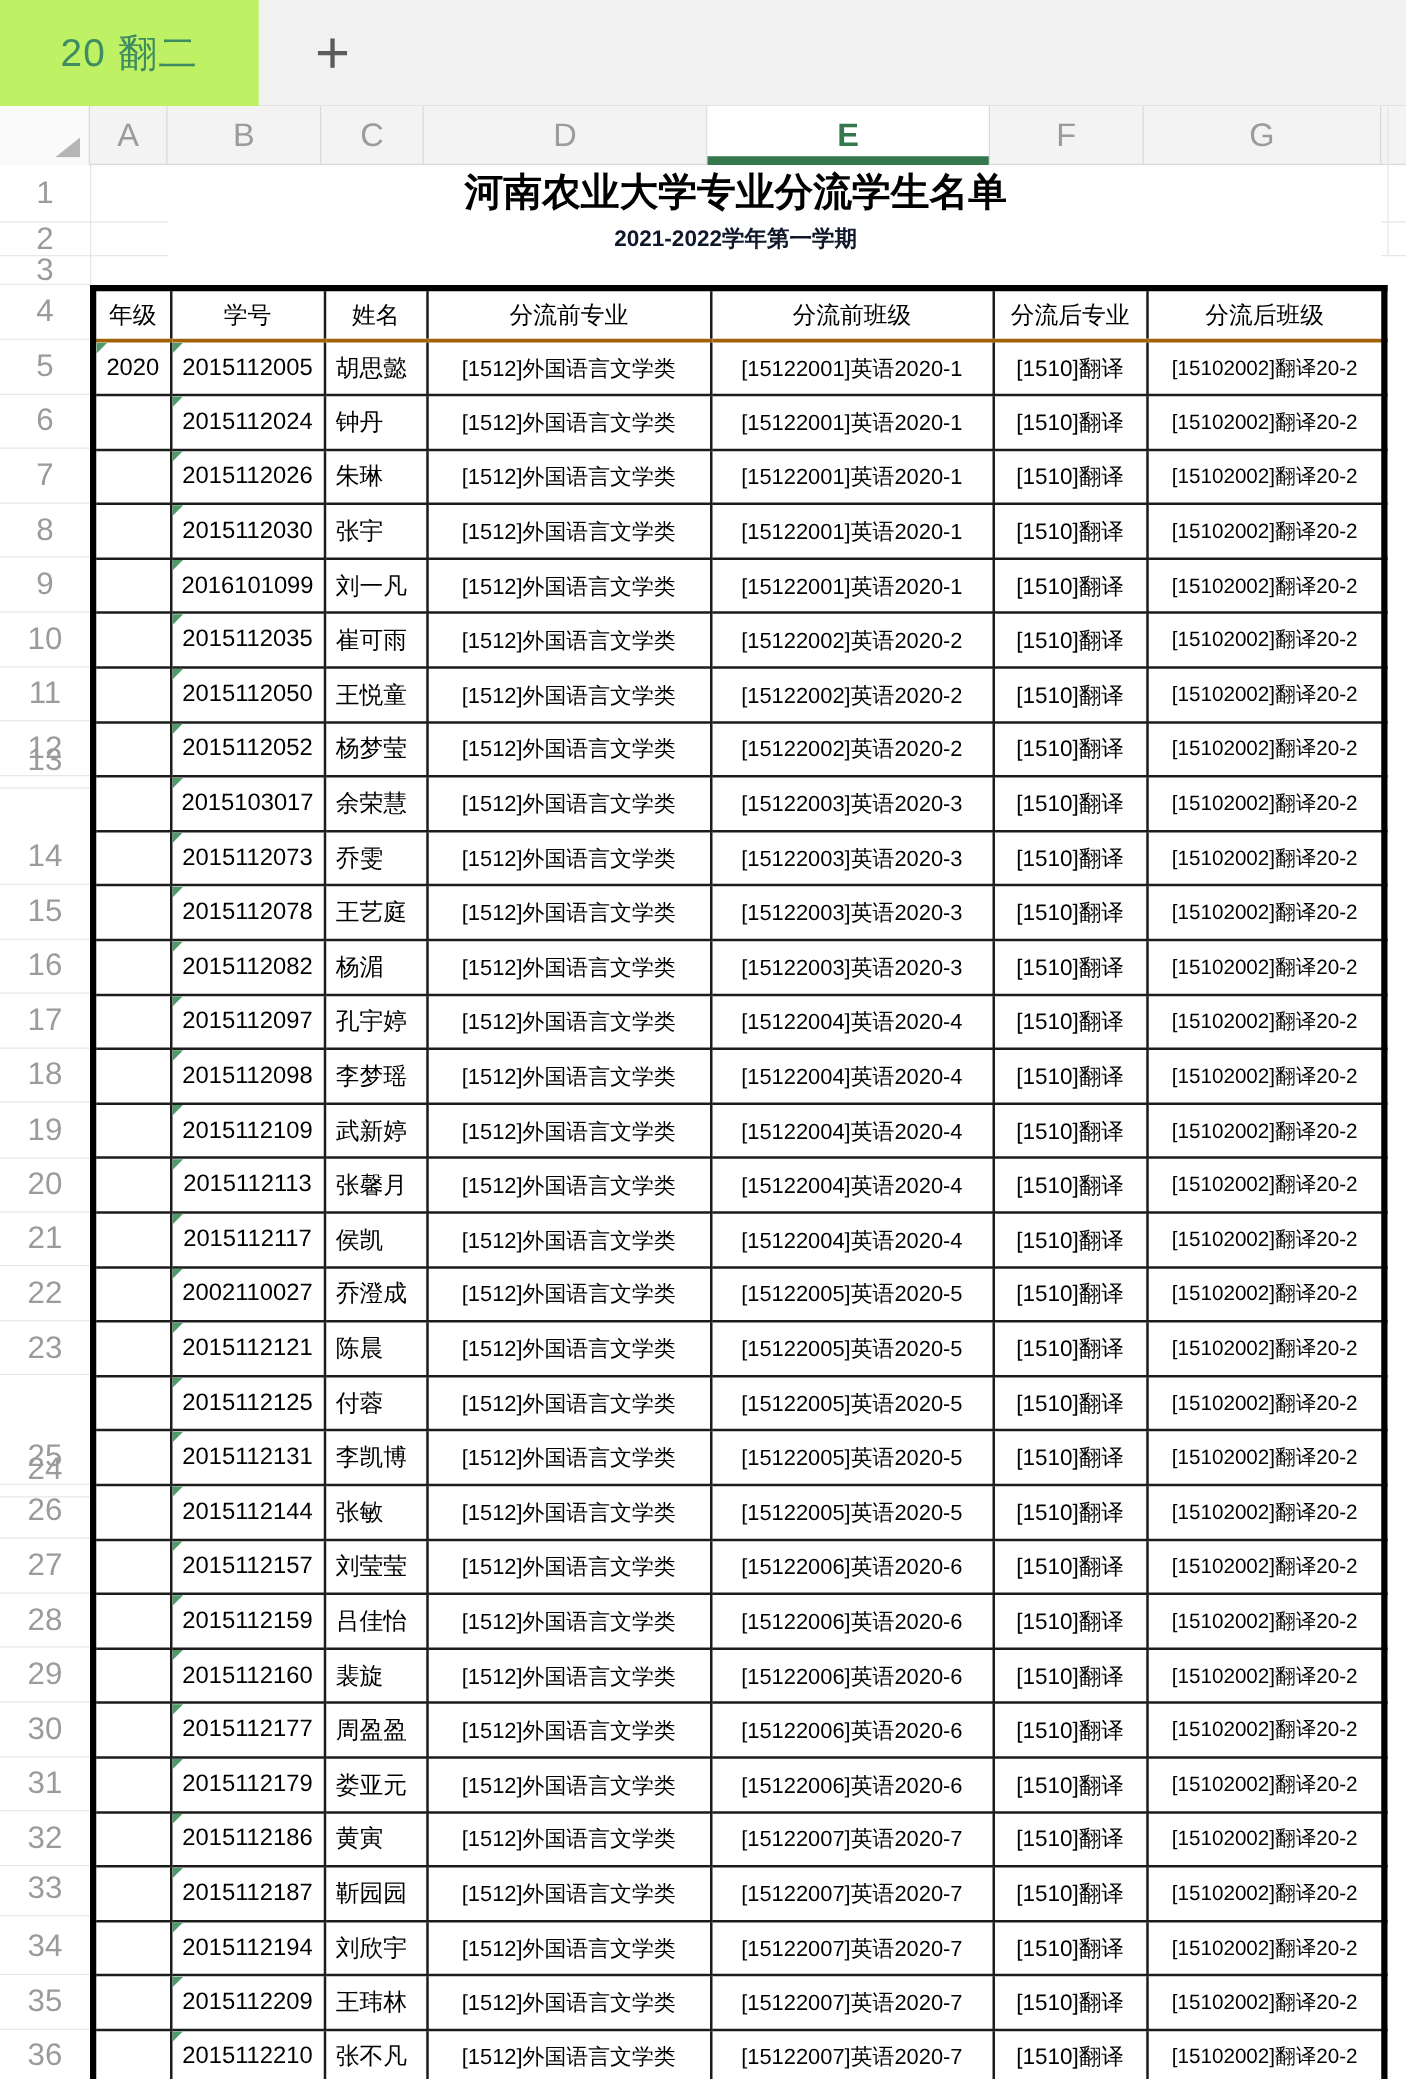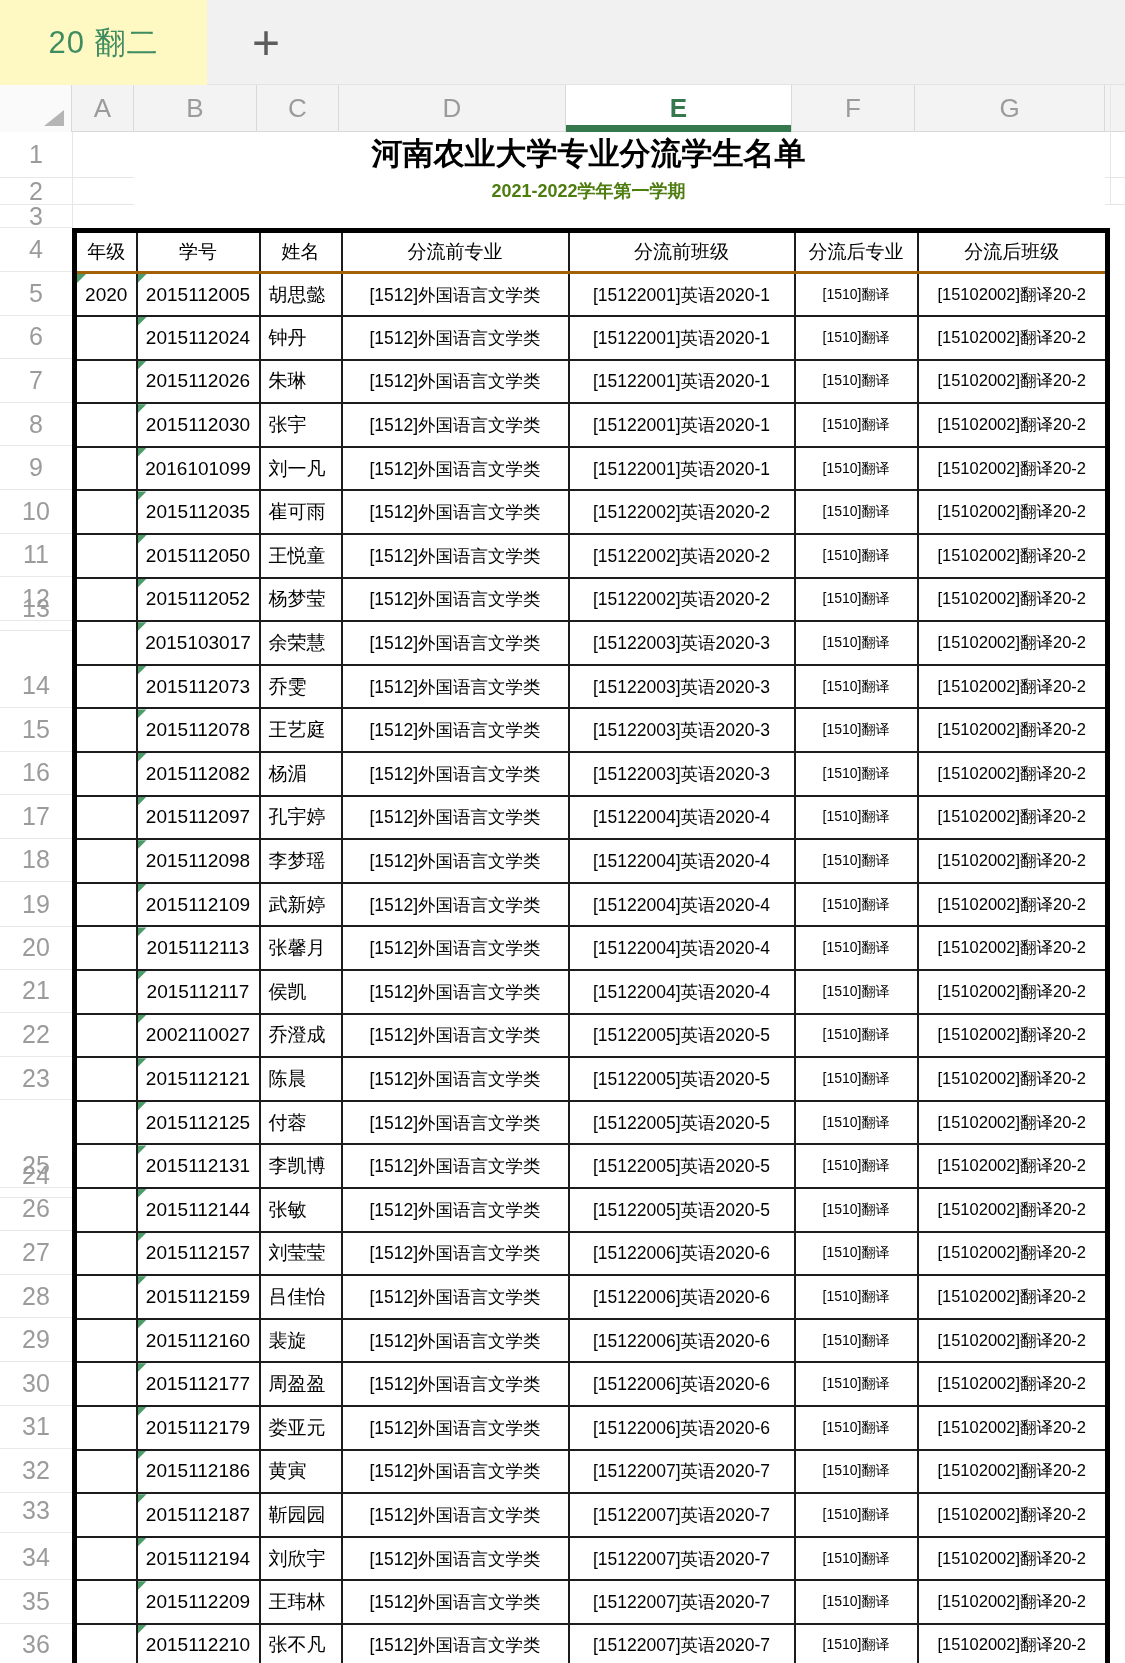--- a/index.html
+++ b/index.html
@@ -14,21 +14,21 @@
   
   .tabbar {
     position: absolute; left: 0; top: 0;
     width: 1125px; height: 85px;
     background: #f1f1f1;
     border-bottom: 1px solid #e3e3e3;
   }
   .tab-active {
     position: absolute; left: 0; top: 0;
     width: 207px; height: 85px;
-    background: #fef9c3;
+    background: #bef264;
     color: #3f8c61;
     font-size: 31px;
     display: flex; align-items: center; justify-content: center;
     letter-spacing: 1px;
   }
   .add-btn {
     position: absolute; left: 222px; top: 0;
     width: 88px; height: 85px;
     display: flex; align-items: center; justify-content: center;
     color: #5c5c5c;
@@ -79,21 +79,21 @@
 
   
   .title {
     position: absolute; left: 72px; top: 130px; width: 1033px; height: 48px;
     display: flex; align-items: center; justify-content: center;
     font-size: 31px; font-weight: bold; color: #000;
   }
   .subtitle {
     position: absolute; left: 72px; top: 176px; width: 1033px; height: 30px;
     display: flex; align-items: center; justify-content: center;
-    font-size: 18px; font-weight: bold; color: #4d7c0f;
+    font-size: 18px; font-weight: bold; color: #0f172a;
   }
 
   
   .data-table {
     position: absolute; left: 72px; top: 228px;
     border-collapse: collapse; table-layout: fixed;
     background: #ffffff;
     border: 5px solid #000;
   }
   .data-table th, .data-table td {
@@ -111,21 +111,21 @@
     height: 42px;
     font-size: 19px;
     border-bottom: 3px solid #a16207;
   }
   .data-table tbody tr { height: 43.6px; }
   .data-table td.c0 { font-size: 19px; }
   .data-table td.c1 { font-size: 19px; }
   .data-table td.c2 { text-align: left; padding-left: 8px; font-size: 19px; }
   .data-table td.c3 { font-size: 17.5px; }
   .data-table td.c4 { font-size: 17.5px; }
-  .data-table td.c5 { font-size: 14px; }
+  .data-table td.c5 { font-size: 18px; }
   .data-table td.c6 { font-size: 16.5px; }
 
   .corner-mark {
     position: absolute; left: 0; top: 0;
     width: 9px; height: 9px;
     background: #4c9b68;
     clip-path: polygon(0 0, 100% 0, 0 100%);
   }
 </style>
 </head>

